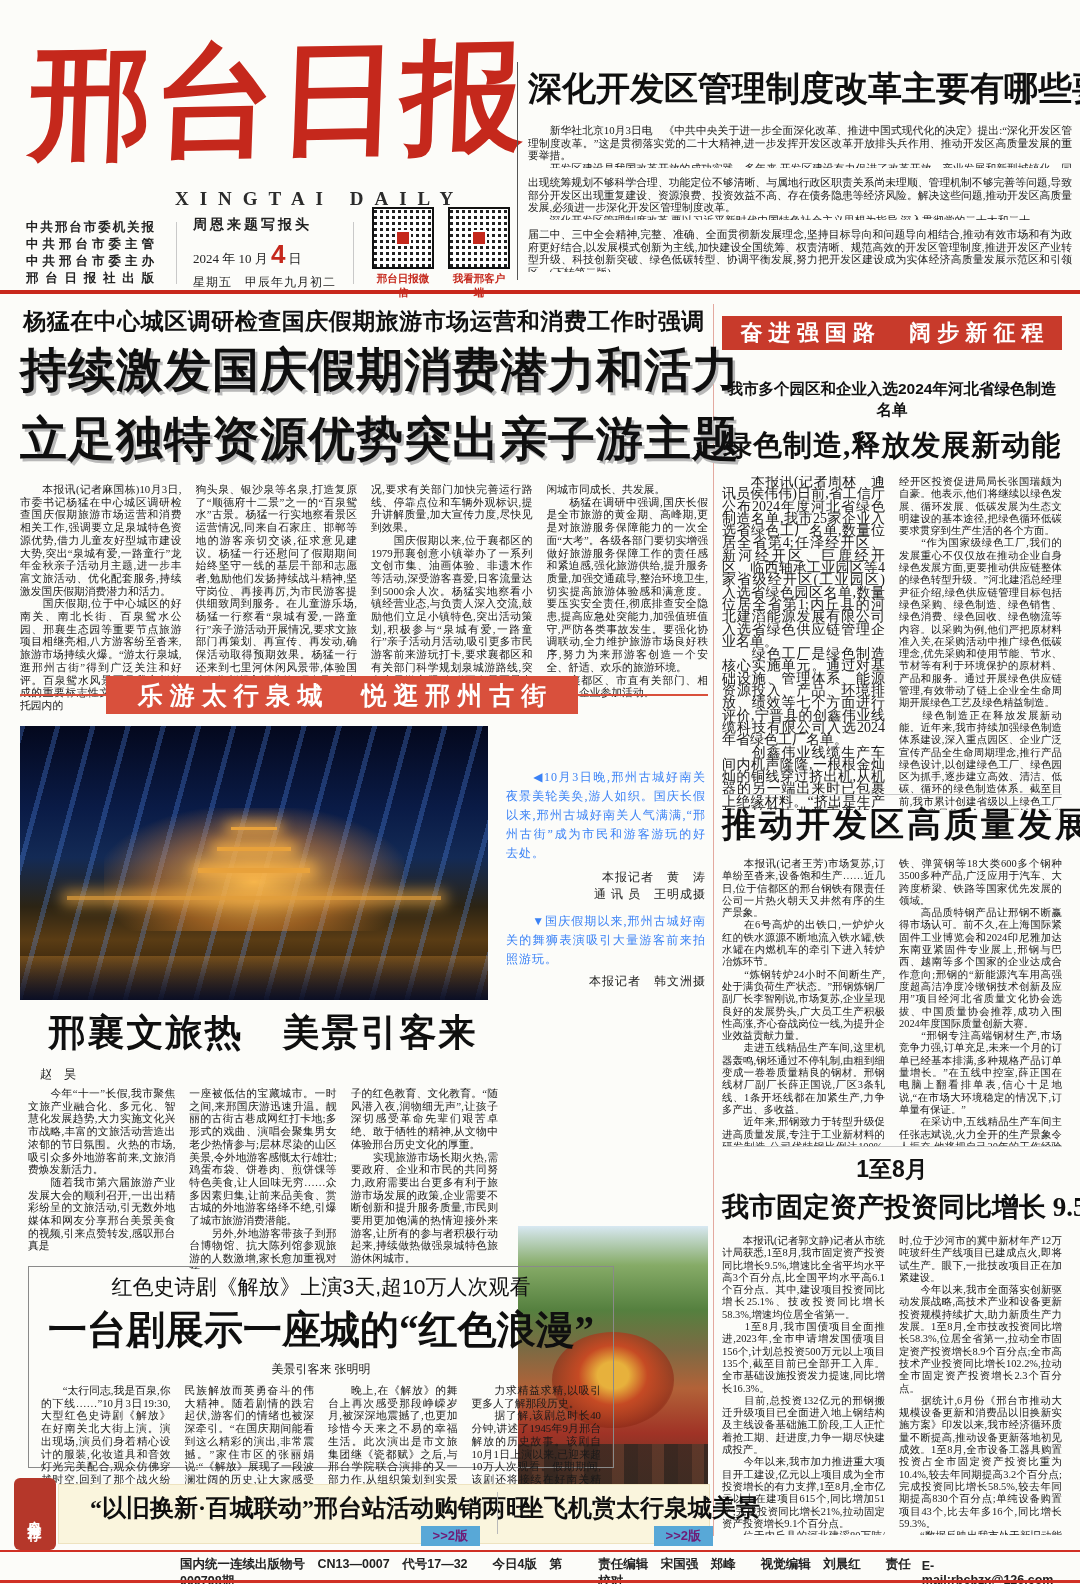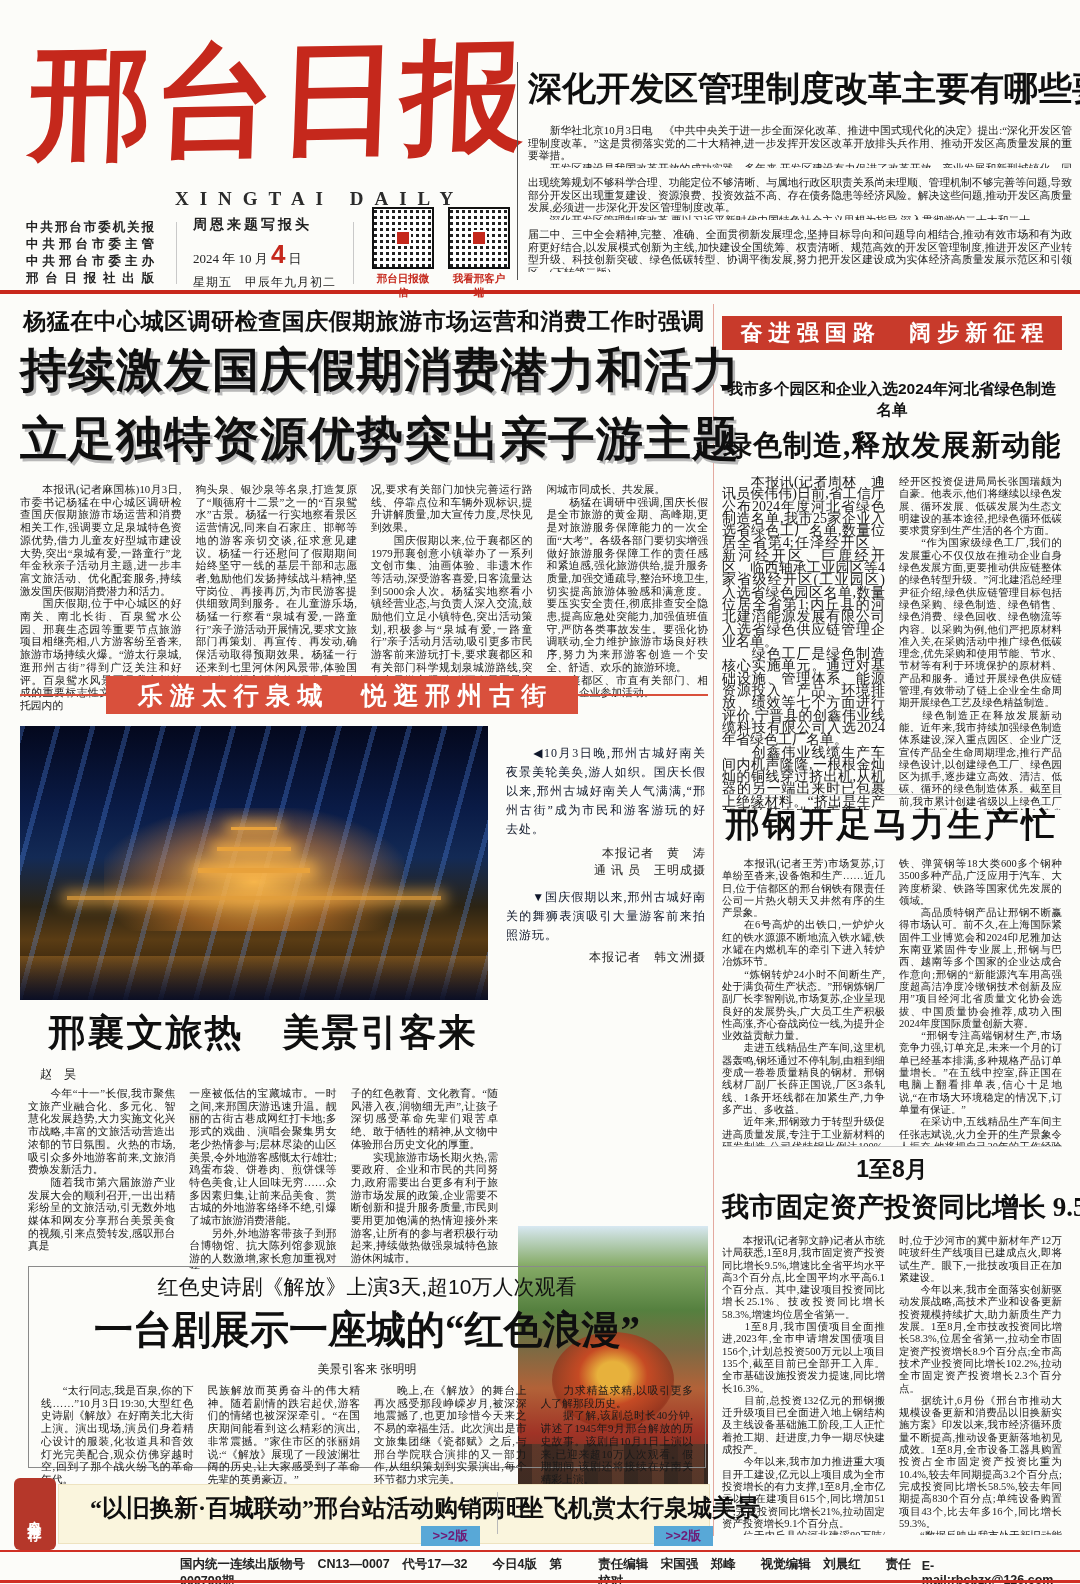--- a/index.html
+++ b/index.html
@@ -44,21 +44,21 @@
   .divider-h{background:#c9c9c9;height:1px;}
   
   .photo1{background:linear-gradient(180deg,#04081d 0%,#0a1b46 30%,#132a55 48%,#2c2414 66%,#5a3c14 78%,#120c06 100%);position:relative;overflow:hidden;}
   .photo1 .beams{position:absolute;inset:0;background:repeating-linear-gradient(105deg,rgba(90,150,255,.28) 0 5px,transparent 5px 34px);}
   .photo1 .glow{position:absolute;left:18%;top:30%;width:64%;height:45%;background:radial-gradient(ellipse at 50% 60%,rgba(255,190,80,.95),rgba(255,150,50,.45) 45%,transparent 75%);}
   .photo1 .roof{position:absolute;background:#e8a23c;box-shadow:0 0 14px 5px rgba(255,180,70,.8);}
   .photo1 .water{position:absolute;left:0;bottom:0;width:100%;height:16%;background:linear-gradient(180deg,rgba(255,170,60,.25),rgba(10,15,40,.9));}
   .photo2{background:linear-gradient(180deg,#d8e8f2 0%,#86ab67 14%,#55803f 30%,#7c6a43 44%,#b26238 58%,#a03326 74%,#5e3424 92%,#3c2418 100%);position:relative;overflow:hidden;}
   .photo2 .lion{position:absolute;left:18%;top:38%;width:64%;height:34%;background:radial-gradient(ellipse at 50% 45%,#e7b13c 0 18%,#c54a24 40%,rgba(140,40,20,.6) 70%,transparent 80%);border-radius:50%;}
   .photo2 .crowd{position:absolute;left:0;bottom:0;width:100%;height:22%;background:repeating-linear-gradient(90deg,#3a2a22 0 14px,#55382a 14px 26px,#2e2620 26px 40px);opacity:.85;}
-  .caption{font-size:12px;line-height:19px;text-align:justify;color:#0f172a;letter-spacing:1px;white-space:pre-line;}
+  .caption{font-size:12px;line-height:19px;text-align:justify;color:#3b82f6;letter-spacing:1px;white-space:pre-line;margin-top:24px;}
   .credit{font-size:12px;color:#222;text-align:right;letter-spacing:1px;}
   .footer-text{font-family:"Liberation Sans",sans-serif;font-weight:700;font-size:12.5px;color:#222;}
 </style>
 </head>
 <body>
 
 <div id="page">
 
   <div class="abs" style="left:30px;top:38px;width:480px;height:160px;">
     <div class="brand">邢台日报</div>
@@ -164,21 +164,21 @@
     <div class="cols" style="gap:14px;height:182px;">
       <div class="bodycol">　　今年“十一”长假,我市聚焦文旅产业融合化、多元化、智慧化发展趋势,大力实施文化兴市战略,丰富的文旅活动营造出浓郁的节日氛围。火热的市场,吸引众多外地游客前来,文旅消费焕发新活力。
 　　随着我市第六届旅游产业发展大会的顺利召开,一出出精彩纷呈的文旅活动,引无数外地媒体和网友分享邢台美景美食的视频,引来点赞转发,感叹邢台真是</div>
       <div class="bodycol">一座被低估的宝藏城市。一时之间,来邢国庆游迅速升温。靓丽的古街古巷成网红打卡地;多形式的戏曲、演唱会聚集男女老少热情参与;层林尽染的山区美景,令外地游客感慨太行雄壮;鸡蛋布袋、饼卷肉、煎饼馃等特色美食,让人回味无穷……众多因素归集,让前来品美食、赏古城的外地游客络绎不绝,引爆了城市旅游消费潜能。
 　　另外,外地游客带孩子到邢台博物馆、抗大陈列馆参观旅游的人数激增,家长愈加重视对孩</div>
       <div class="bodycol">子的红色教育、文化教育。“随风潜入夜,润物细无声”,让孩子深切感受革命先辈们艰苦卓绝、敢于牺牲的精神,从文物中体验邢台历史文化的厚重。
 　　实现旅游市场长期火热,需要政府、企业和市民的共同努力,政府需要出台更多有利于旅游市场发展的政策,企业需要不断创新和提升服务质量,市民则要用更加饱满的热情迎接外来游客,让所有的参与者积极行动起来,持续做热做强泉城特色旅游休闲城市。</div>
     </div>
   </div>
 
-  <div class="abs" style="left:28px;top:1266px;width:678px;height:202px;border:1px solid #8a8a8a;box-sizing:border-box;padding:6px 12px;">
+  <div class="abs" style="left:28px;top:1266px;width:586px;height:202px;border:1px solid #8a8a8a;box-sizing:border-box;padding:6px 12px;">
     <div class="kicker-s" style="font-size:21px;font-weight:400;font-family:'Liberation Sans',sans-serif;">红色史诗剧《解放》上演3天,超10万人次观看</div>
     <div class="hl-song" style="font-size:39px;margin-top:2px;">一台剧展示一座城的“红色浪漫”</div>
     <div class="byline" style="text-align:center;margin:4px 0 6px 0;">美景引客来 张明明</div>
     <div class="cols" style="gap:14px;height:104px;">
       <div class="bodycol">　　“太行同志,我是百泉,你的下线……”10月3日19:30,大型红色史诗剧《解放》在好南关北大街上演。演出现场,演员们身着精心设计的服装,化妆道具和音效灯光完美配合,观众仿佛穿越时空,回到了那个战火纷飞的革命年代。</div>
       <div class="bodycol">民族解放而英勇奋斗的伟大精神。随着剧情的跌宕起伏,游客们的情绪也被深深牵引。“在国庆期间能看到这么精彩的演出,非常震撼。”家住市区的张丽娟说:“《解放》展现了一段波澜壮阔的历史,让大家感受到了革命先辈的英勇豪迈。”</div>
       <div class="bodycol">　　晚上,在《解放》的舞台上再次感受那段峥嵘岁月,被深深地震撼了,也更加珍惜今天来之不易的幸福生活。此次演出是市文旅集团继《瓷都赋》之后,与邢台学院联合演排的又一部力作,从组织策划到实景演出,每个环节都力求完美。</div>
       <div class="bodycol">　　力求精益求精,以吸引更多人了解那段历史。
 　　据了解,该剧总时长40分钟,讲述了1945年9月邢台解放的历史故事。该剧自10月1日上演以来,已迎来超10万人次观看。假期期间,该剧还将接续在好南关精彩上演。</div>
     </div>
@@ -196,21 +196,21 @@
 　　“任泽经开区建成了河北省南部平原地区第一个示范性风电项目,风电发电量占全区用电量的75%以上。”谈起这次入选省绿色园区名单,任泽</div>
       <div class="bodycol" style="font-size:10.4px;line-height:12.3px;">经开区投资促进局局长张国瑞颇为自豪。他表示,他们将继续以绿色发展、循环发展、低碳发展为生态文明建设的基本途径,把绿色循环低碳要求贯穿到生产生活的各个方面。
 　　“作为国家级绿色工厂,我们的发展重心不仅仅放在推动企业自身绿色发展方面,更要推动供应链整体的绿色转型升级。”河北建滔总经理尹征介绍,绿色供应链管理目标包括绿色采购、绿色制造、绿色销售、绿色消费、绿色回收、绿色物流等内容。以采购为例,他们严把原材料准入关,在采购活动中推广绿色低碳理念,优先采购和使用节能、节水、节材等有利于环境保护的原材料、产品和服务。通过开展绿色供应链管理,有效带动了链上企业全生命周期开展绿色工艺及绿色精益制造。
 　　绿色制造正在释放发展新动能。近年来,我市持续加强绿色制造体系建设,深入重点园区、企业广泛宣传产品全生命周期理念,推行产品绿色设计,以创建绿色工厂、绿色园区为抓手,逐步建立高效、清洁、低碳、循环的绿色制造体系。截至目前,我市累计创建省级以上绿色工厂100家,数量位居全省第3;累计创建省级以上绿色园区11家,数量位居全省第1。</div>
     </div>
   </div>
 
   <div class="abs divider-h" style="left:722px;top:794px;width:340px;"></div>
 
   <div class="abs" style="left:722px;top:802px;width:340px;">
-    <div class="hl-song" style="font-size:34px;letter-spacing:3px;">邢钢开足马力生产忙</div>
+    <div class="hl-song" style="font-size:34px;letter-spacing:3px;">推动开发区高质量发展</div>
     <div class="cols" style="margin-top:10px;gap:14px;height:288px;">
       <div class="bodycol" style="font-size:10.4px;line-height:12.3px;">　　本报讯(记者王芳)市场复苏,订单纷至沓来,设备饱和生产……近几日,位于信都区的邢台钢铁有限责任公司一片热火朝天又井然有序的生产景象。
 　　在6号高炉的出铁口,一炉炉火红的铁水源源不断地流入铁水罐,铁水罐在内燃机车的牵引下进入转炉冶炼环节。
 　　“炼钢转炉24小时不间断生产,处于满负荷生产状态。”邢钢炼钢厂副厂长李智刚说,市场复苏,企业呈现良好的发展势头,广大员工生产积极性高涨,齐心奋战岗位一线,为提升企业效益贡献力量。
 　　走进五线精品生产车间,这里机器轰鸣,钢坯通过不停轧制,由粗到细变成一卷卷质量精良的钢材。邢钢线材厂副厂长薛正国说,厂区3条轧线、1条开坯线都在加紧生产,力争多产出、多收益。
 　　近年来,邢钢致力于转型升级促进高质量发展,专注于工业新材料的研发制造,公司优特钢比例达100%,高新产品达70%以上,拥有冷镦钢、纯</div>
       <div class="bodycol" style="font-size:10.4px;line-height:12.3px;">铁、弹簧钢等18大类600多个钢种3500多种产品,广泛应用于汽车、大跨度桥梁、铁路等国家优先发展的领域。
 　　高品质特钢产品让邢钢不断赢得市场认可。前不久,在上海国际紧固件工业博览会和2024印尼雅加达东南亚紧固件专业展上,邢钢与巴西、越南等多个国家的企业达成合作意向;邢钢的“新能源汽车用高强度超高洁净度冷镦钢技术创新及应用”项目经河北省质量文化协会选拔、中国质量协会推荐,成功入围2024年度国际质量创新大赛。
 　　“邢钢专注高端钢材生产,市场竞争力强,订单充足,未来一个月的订单已经基本排满,多种规格产品订单量增长。”在五线中控室,薛正国在电脑上翻看排单表,信心十足地说,“在市场大环境稳定的情况下,订单量有保证。”
 　　在采访中,五线精品生产车间主任张志斌说,火力全开的生产景象令人振奋,他将把自己20年的工作经验运用到生产中去,推动钢材标准化生产,满足客户的需求,不断提升产品质量和邢钢品牌满意度。</div>

